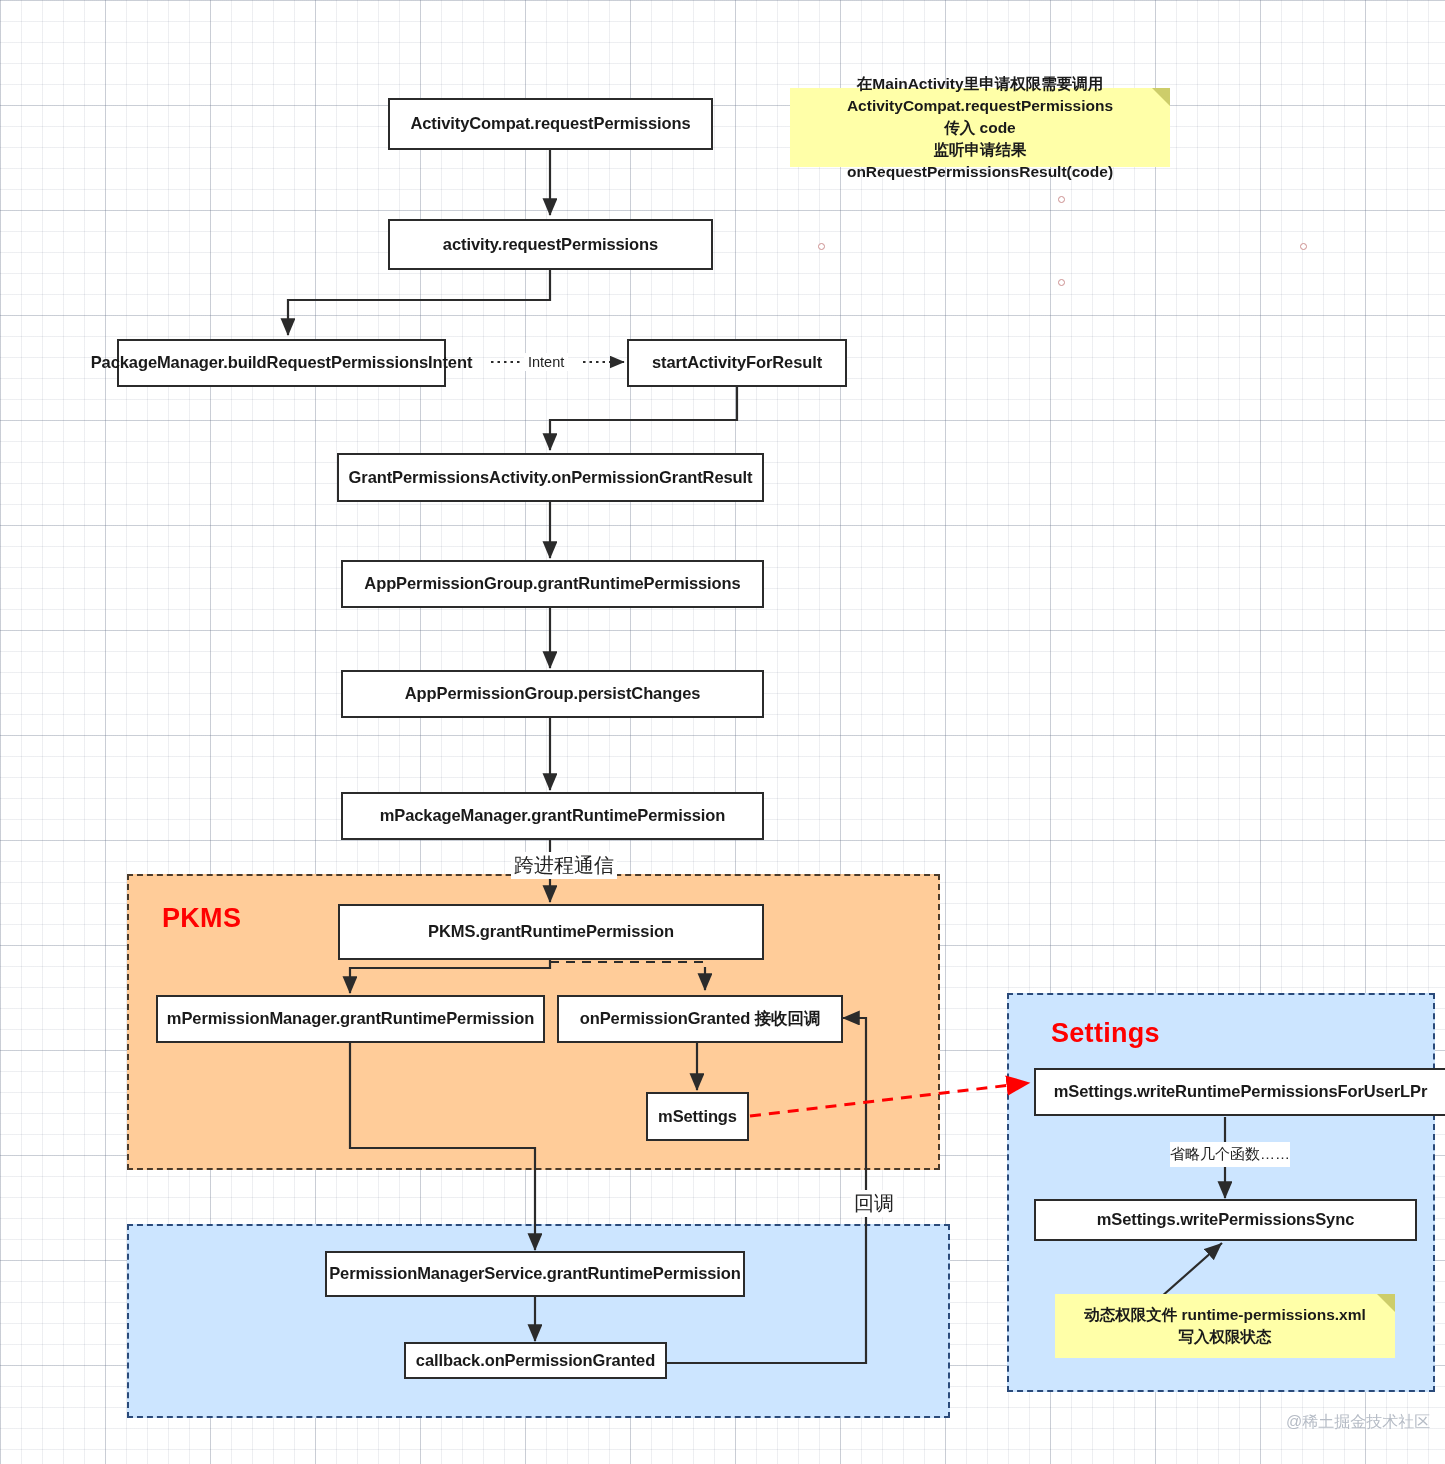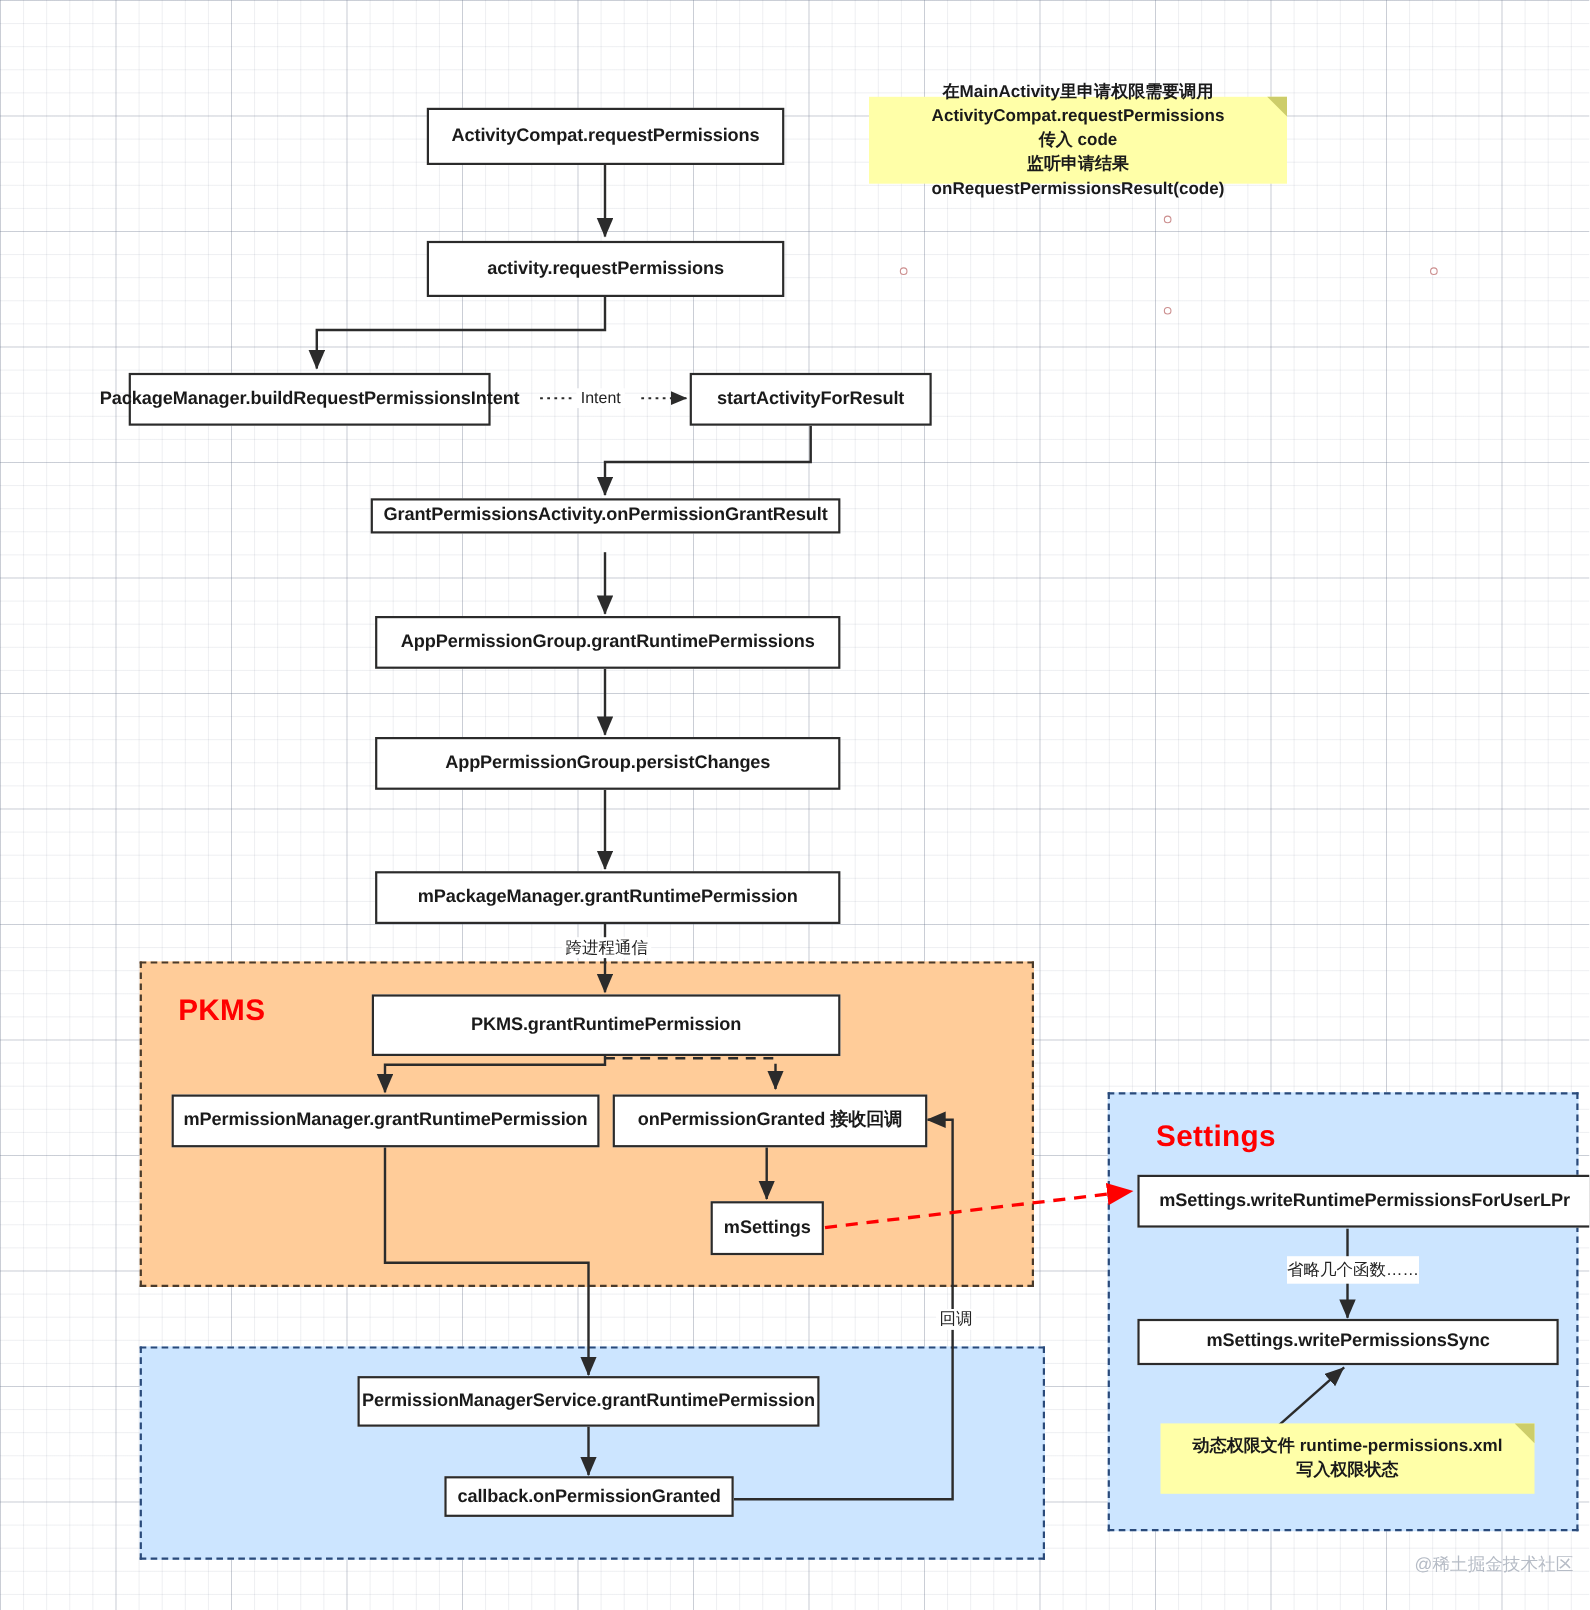--- a/index.html
+++ b/index.html
@@ -106,21 +106,21 @@
     background: #ffffff;
     font-size: 14.5px;
     color: #222;
     padding: 1px 4px;
     white-space: nowrap;
     font-weight: normal;
   }
   .edge-label-cn {
     position: absolute;
     background: #ffffff;
-    font-size: 15px;
+    font-size: 20px;
     color: #222;
     padding: 0 3px;
     white-space: nowrap;
   }
   .watermark {
     position: absolute;
     color: #b6bcc6;
     font-size: 16px;
     white-space: nowrap;
   }
@@ -199,21 +199,21 @@
   <div class="region-title" style="left:1051px; top:1018px;">Settings</div>
 
   <div class="node" style="left:388px; top:98px; width:325px; height:52px;">ActivityCompat.requestPermissions</div>
 
   <div class="node" style="left:388px; top:219px; width:325px; height:51px;">activity.requestPermissions</div>
 
   <div class="node" style="left:89px; top:339px; width:329px; height:48px;margin-left:28px;">PackageManager.buildRequestPermissionsIntent</div>
 
   <div class="node" style="left:627px; top:339px; width:220px; height:48px;">startActivityForResult</div>
 
-  <div class="node" style="left:337px; top:453px; width:427px; height:32px;">GrantPermissionsActivity.onPermissionGrantResult</div>
+  <div class="node" style="left:337px; top:453px; width:427px; height:49px;">GrantPermissionsActivity.onPermissionGrantResult</div>
 
   <div class="node" style="left:341px; top:560px; width:423px; height:48px;">AppPermissionGroup.grantRuntimePermissions</div>
 
   <div class="node" style="left:341px; top:670px; width:423px; height:48px;">AppPermissionGroup.persistChanges</div>
 
   <div class="node" style="left:341px; top:792px; width:423px; height:48px;">mPackageManager.grantRuntimePermission</div>
 
   <div class="node" style="left:338px; top:904px; width:426px; height:56px;">PKMS.grantRuntimePermission</div>
 
   <div class="node" style="left:156px; top:995px; width:389px; height:48px;">mPermissionManager.grantRuntimePermission</div>

